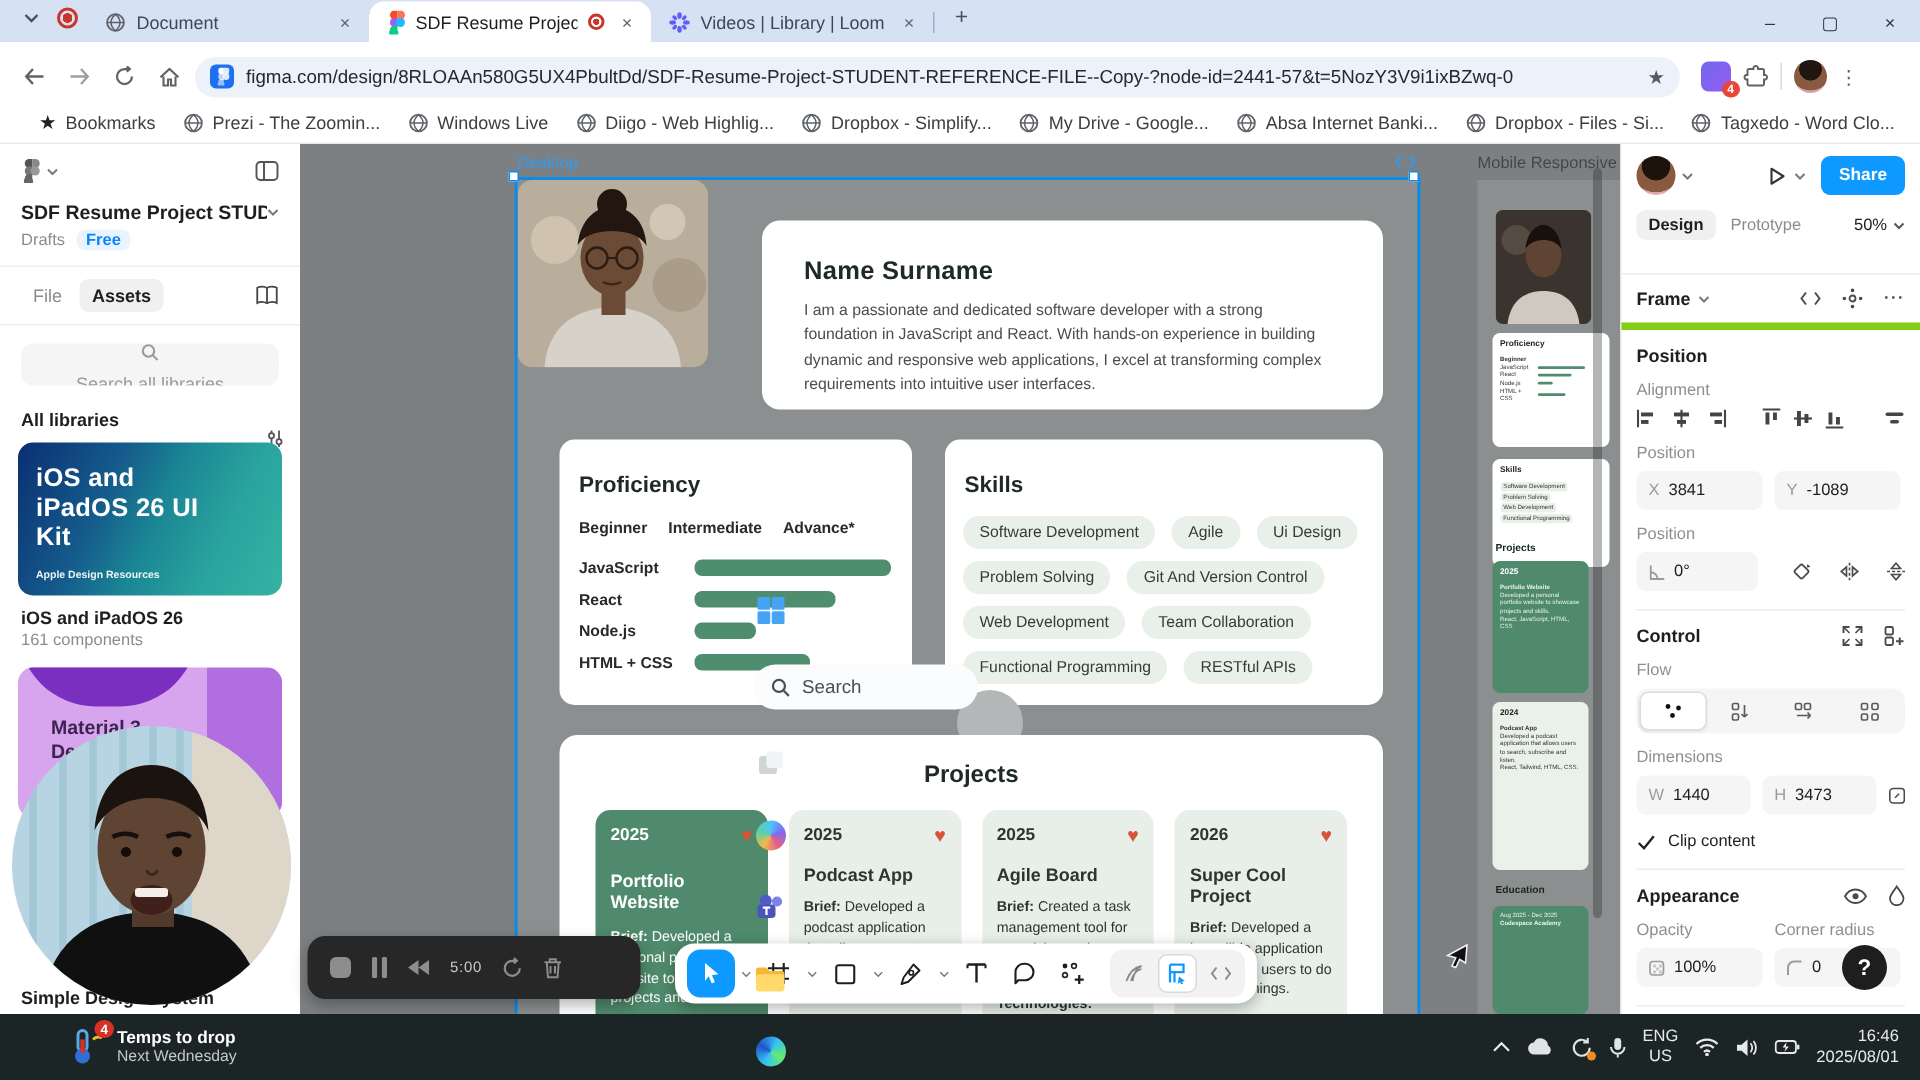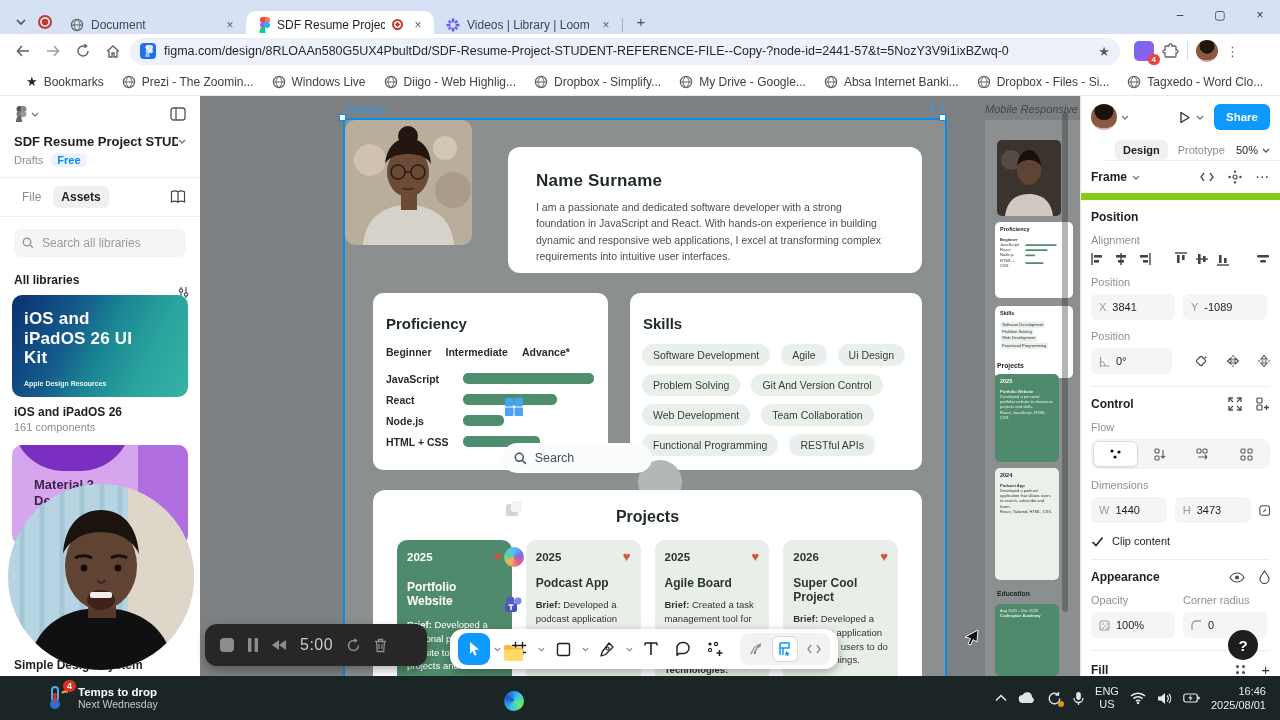--- a/index.html
+++ b/index.html
@@ -3,21 +3,21 @@
 <meta charset="utf-8">
 <style>
   * { margin:0; padding:0; box-sizing:border-box; }
   html,body { width:1280px; height:720px; overflow:hidden; }
   body { font-family:"Liberation Sans", sans-serif; background:#000; }
   .screen { position:relative; width:1280px; height:720px; background:#fff; overflow:hidden; }
   .ic { display:inline-flex; align-items:center; justify-content:center; }
   svg { display:block; }
 
   
-  .tabstrip { position:absolute; left:0; top:0; width:1280px; height:38px; background:#d7e1f4; display:flex; align-items:flex-end; }
+  .tabstrip { position:absolute; left:0; top:0; width:1280px; height:28px; background:#d7e1f4; display:flex; align-items:flex-end; }
   .ts-btn { width:26px; height:26px; margin:0 2px 3px 8px; border-radius:50%; color:#45505e; font-size:11px; }
   .rec-dot { width:14px; height:14px; margin:0 6px 9px 2px; border-radius:50%; border:2px solid #c8362c; background:radial-gradient(circle,#c8362c 45%,transparent 47%); }
   .tab { position:relative; height:27px; width:188px; display:flex; align-items:center; gap:7px; padding:0 8px 0 12px; font-size:12px; color:#3f4854; }
   .tab .ttl { flex:1; white-space:nowrap; overflow:hidden; }
   .tab.active { background:#fff; border-radius:10px 10px 0 0; color:#1d1f23; }
   .tab .sep { position:absolute; right:-1px; top:7px; height:14px; width:1px; background:#9fb0c8; }
   .tab-close { width:16px; height:16px; border-radius:50%; font-size:12px; color:#5c6670; }
   .tab-rec { width:11px; height:11px; border-radius:50%; border:2px solid #c8362c; background:radial-gradient(circle,#c8362c 40%,transparent 45%); }
   .newtab { width:26px; height:26px; margin:0 0 4px 6px; font-size:15px; color:#45505e; }
   .win-controls { margin-left:auto; display:flex; align-self:flex-start; }
@@ -51,40 +51,40 @@
   
   .fg-side { position:absolute; left:0; top:0; width:200px; height:580px; background:#fff; z-index:5; }
   .fs-row1 { display:flex; align-items:center; padding:10px 14px 4px; color:#4a4a4a; }
   .fs-title { display:flex; align-items:center; padding:8px 14px 0; font-size:13px; font-weight:bold; color:#1e1e1e; }
   .fs-title .t { flex:1; white-space:nowrap; overflow:hidden; }
   .fs-sub { padding:4px 14px 10px; font-size:11px; color:#8c8c8c; display:flex; gap:8px; align-items:center; border-bottom:1px solid #eee; }
   .free-badge { color:#0784ff; font-weight:bold; background:#e9f4ff; padding:1px 6px; border-radius:6px;text-align:center; }
   .fs-tabs { display:flex; align-items:center; gap:4px; padding:8px 14px; border-bottom:1px solid #eee; font-size:12px; color:#8c8c8c; }
   .fs-tab { padding:4px 8px; border-radius:6px; }
   .fs-tab.sel { background:#f0f0f0; color:#1e1e1e; font-weight:bold; }
-  .fs-search { margin:12px 14px 4px; height:28px; background:#f5f5f5; border-radius:8px; display:flex; align-items:center; gap:8px; padding:0 8px; font-size:12px; color:#9b9b9b; }
+  .fs-search { margin:12px 14px 4px; height:28px; background:#f5f5f5; border-radius:8px; display:flex; align-items:center; gap:8px; padding:0 8px; font-size:12px; color:#9b9b9b;flex-direction:column; }
   .fs-search .ph { flex:1; white-space:nowrap; overflow:hidden; }
   .fs-filter { position:absolute; right:10px; top:190px; color:#555; }
   .fs-sec { padding:12px 14px 6px; font-size:12px; font-weight:bold; color:#1e1e1e; }
   .lib-card { margin:2px 12px 8px; height:102px; border-radius:10px; position:relative; overflow:hidden; }
   .lib-card.ios { background:linear-gradient(115deg,#0b2f72 0%,#155d8c 34%,#1b8694 52%,#2aa49e 75%,#35b3a4 100%); }
   .lib-card.ios .big { position:absolute; left:12px; top:14px; color:#fff; font-weight:bold; font-size:17px; line-height:1.15; letter-spacing:.2px; }
   .lib-card.ios .sub { position:absolute; left:12px; bottom:10px; color:#eaf6f4; font-size:7px; font-weight:bold; }
   .lib-meta { padding:0 14px; font-size:12px; color:#1e1e1e; }
   .lib-meta .n { font-weight:bold; }
   .lib-meta .c { color:#8c8c8c; font-size:11px; margin-top:2px; }
   .lib-card.m3 { background:#d7a5ee; }
   .m3-shape1 { position:absolute; left:0; top:-26px; width:120px; height:52px; background:#7b2fc0; border-radius:0 0 60px 60px; }
   .m3-shape2 { position:absolute; right:-20px; top:0; width:70px; height:102px; background:#b06ee0; }
   .m3-txt { position:absolute; left:22px; top:32px; font-size:13px; font-weight:bold; color:#3c2350; line-height:1.25; }
   .lib-bottom { position:absolute; left:14px; bottom:4px; font-size:12px; font-weight:bold; color:#1e1e1e; white-space:nowrap; }
 
   
   .fg-canvas { position:absolute; left:200px; top:0; width:880px; height:580px; background:#7d8083; overflow:hidden; }
-  .frame-label { position:absolute; font-size:11px; white-space:nowrap;font-style:italic; }
+  .frame-label { position:absolute; font-size:11px; white-space:nowrap; }
   .desktop-label { left:145px; top:7px; color:#2e9bf0; }
   .code-chip { position:absolute; left:730px; top:7px; color:#2e9bf0; }
   .mobile-label { left:785px; top:7px; color:rgba(20,22,24,.55); }
 
   .dframe { position:absolute; left:145px; top:24px; width:600px; height:556px; background:#8c8f90; outline:2px solid #0c8ce9; overflow:hidden; }
   .handle { position:absolute; width:7px; height:7px; background:#fff; border:1.5px solid #0c8ce9; z-index:4; }
   .card { position:absolute; background:#fff; border-radius:12px; }
   .photo-card { left:25px; top:28px; width:127px; height:125px; border-radius:10px; overflow:hidden; }
   .name-card { left:163px; top:27px; width:414px; height:126px; }
   .name-card h1 { font-size:17px; color:#1f2a24; padding:24px 0 8px 28px; letter-spacing:.2px; }
@@ -124,25 +124,25 @@
   .mini-green { background:#4e8a6b; color:#fff; }
   .mini-sec-label { position:absolute; font-size:10px; font-weight:bold; color:#16261d; transform:scale(.68); transform-origin:0 0; white-space:nowrap; }
   .canvas-scrollbar { position:absolute; right:12px; top:16px; width:6px; height:500px; background:rgba(40,42,44,.35); border-radius:3px; }
 
   
   .fg-panel { position:absolute; left:1080px; top:0; width:200px; height:580px; background:#fff; border-left:1px solid #e6e6e6; font-size:11px; color:#1e1e1e; z-index:6; }
   .fp-head { display:flex; align-items:center; padding:8px 10px 6px; gap:4px; }
   .avatar-md { width:26px; height:26px; border-radius:50%; background:radial-gradient(circle at 50% 26%, #1c130d 0 40%, #8a5a40 42% 74%, #e0aab0 76%); }
   .chev { color:#7a7a7a; }
   .share-btn { margin-left:6px; background:#0d99ff; color:#fff; font-size:11.5px; font-weight:bold; border-radius:6px; padding:7px 12px; }
-  .fp-tabs { display:flex; align-items:center; padding:4px 10px 0; gap:2px; border-bottom:1px solid #ececec;margin-left:24px; }
+  .fp-tabs { display:flex; align-items:center; padding:4px 10px 22px; gap:2px; border-bottom:1px solid #ececec; }
   .fp-tab { padding:4px 8px; border-radius:6px; color:#8c8c8c; }
   .fp-tab.sel { background:#f0f0f0; color:#1e1e1e; font-weight:bold; }
   .fp-zoom { margin-left:auto; display:flex; align-items:center; gap:4px; color:#1e1e1e; }
-  .fp-framerow { display:flex; align-items:center; padding:9px 10px; border-bottom:7px solid #84cc16; gap:5px; }
+  .fp-framerow { display:flex; align-items:center; padding:9px 10px; border-bottom:5px solid #84cc16; gap:5px; }
   .fp-framerow .fw { font-weight:bold; font-size:12px; }
   .fp-ico-right { margin-left:auto; display:flex; gap:14px; color:#4a4a4a; align-items:center; }
   .fp-sec { padding:10px 10px 0; }
   .fp-sec .st { font-weight:bold; font-size:12px; }
   .fp-lab { color:#8f8f8f; margin:10px 0 6px; }
   .align-row { display:flex; align-items:center; gap:9px; }
   .align-row .gap { width:6px; }
   .inp { background:#f5f5f5; border-radius:6px; height:26px; display:flex; align-items:center; gap:6px; padding:0 8px; width:84px; }
   .inp .k { color:#9b9b9b; }
   .inp-row { display:flex; gap:8px; align-items:center; }
@@ -152,21 +152,21 @@
   .flow-cell.sel { background:#fff; border:1px solid #dcdcdc; box-shadow:0 1px 2px rgba(0,0,0,.08); color:#111; }
   .clip-row { display:flex; align-items:center; gap:8px; margin:12px 0 12px; }
   .divline { border-bottom:1px solid #ececec; margin-top:12px; }
   .swatch { width:14px; height:14px; border-radius:3px; background:#3f3d3d; }
   .fill-hex { color:#9a9a9a; }
   .help-btn { position:absolute; right:22px; top:534px; width:30px; height:30px; border-radius:50%; background:#1e1e1e; color:#fff; font-size:15px; font-weight:bold; display:flex; align-items:center; justify-content:center; z-index:9; }
 
   
   .webcam { position:absolute; left:8px; top:484px; width:186px; height:186px; border-radius:50%; overflow:hidden; z-index:40; }
   .recorder { position:absolute; left:205px; top:624px; width:222px; height:42px; background:#272727; border-radius:12px; display:flex; align-items:center; gap:13px; padding:0 14px; z-index:41; box-shadow:0 4px 10px rgba(0,0,0,.3); }
-  .rec-time { color:#c9c9c9; font-size:16px; letter-spacing:.5px; }
+  .rec-time { color:#c9c9c9; font-size:10px; letter-spacing:.5px; }
   .fg-toolbar { position:absolute; left:450px; top:629px; height:40px; background:#fff; border-radius:13px; display:flex; align-items:center; padding:0 8px; gap:2px; z-index:42; box-shadow:0 3px 10px rgba(0,0,0,.3); }
   .tool { width:30px; height:30px; color:#1e1e1e; }
   .tool.move { background:#0d99ff; border-radius:9px; width:32px; height:32px; }
   .tchev { width:10px; color:#7a7a7a; }
   .tool-group { background:#f2f2f2; border-radius:9px; display:flex; align-items:center; padding:3px; gap:3px; margin-left:8px; }
   .tg-item { width:26px; height:26px; color:#8a8a8a; border-radius:6px; }
   .tg-item.sel { background:#fff; border:1px solid #d9d9d9; color:#0d99ff; }
   .canvas-cursor { position:absolute; left:962px; top:628px; z-index:45; }
 
   

